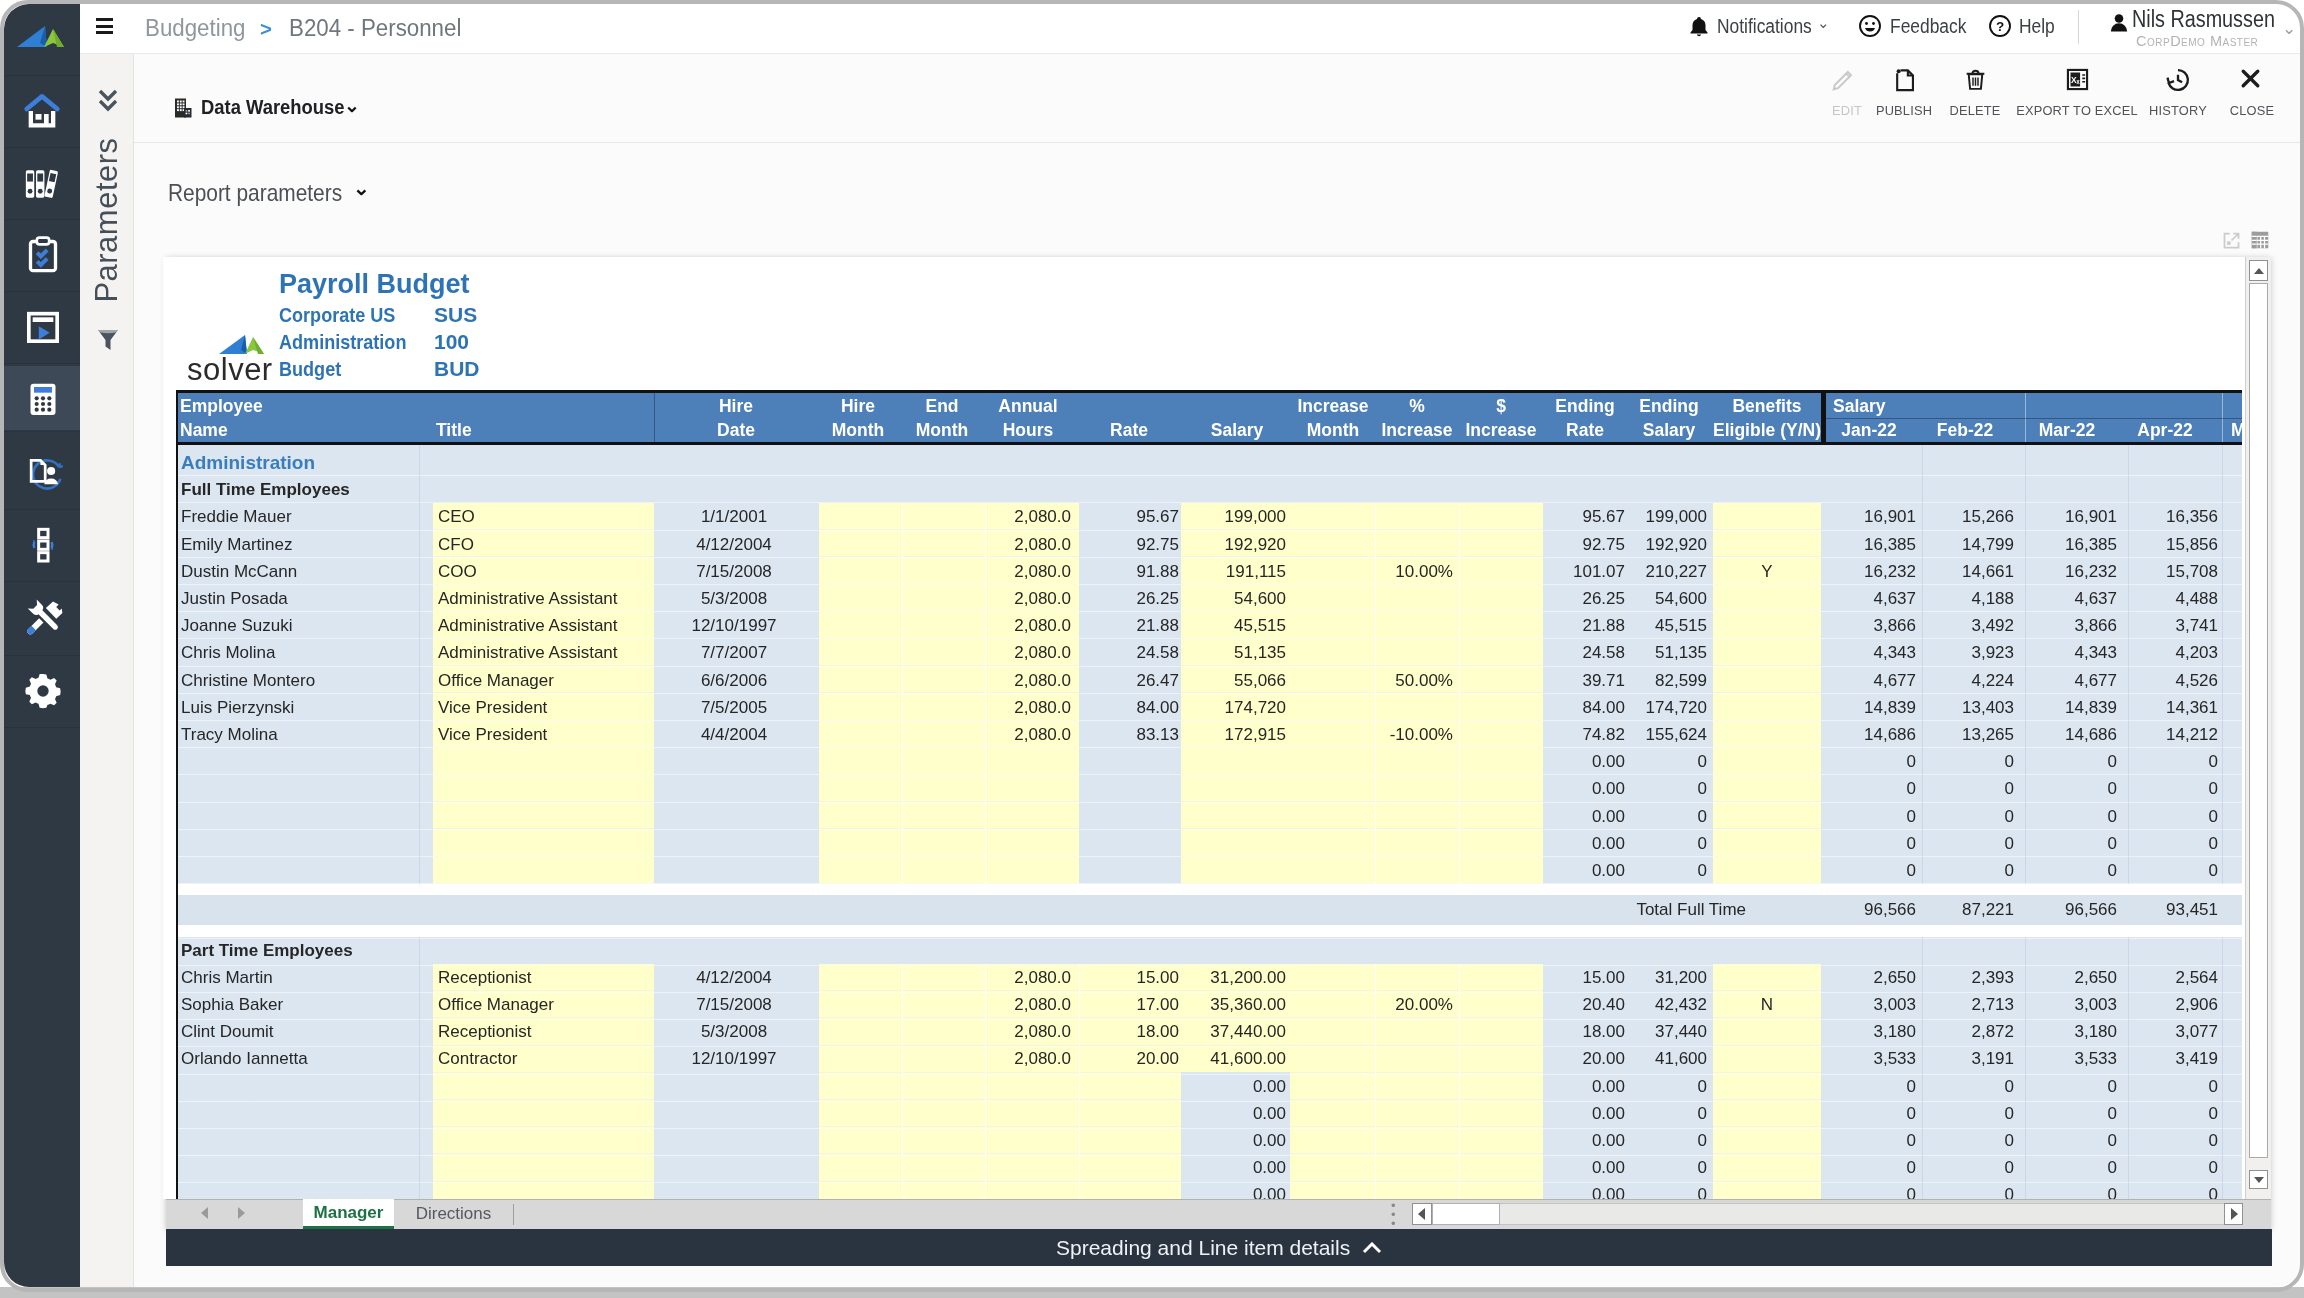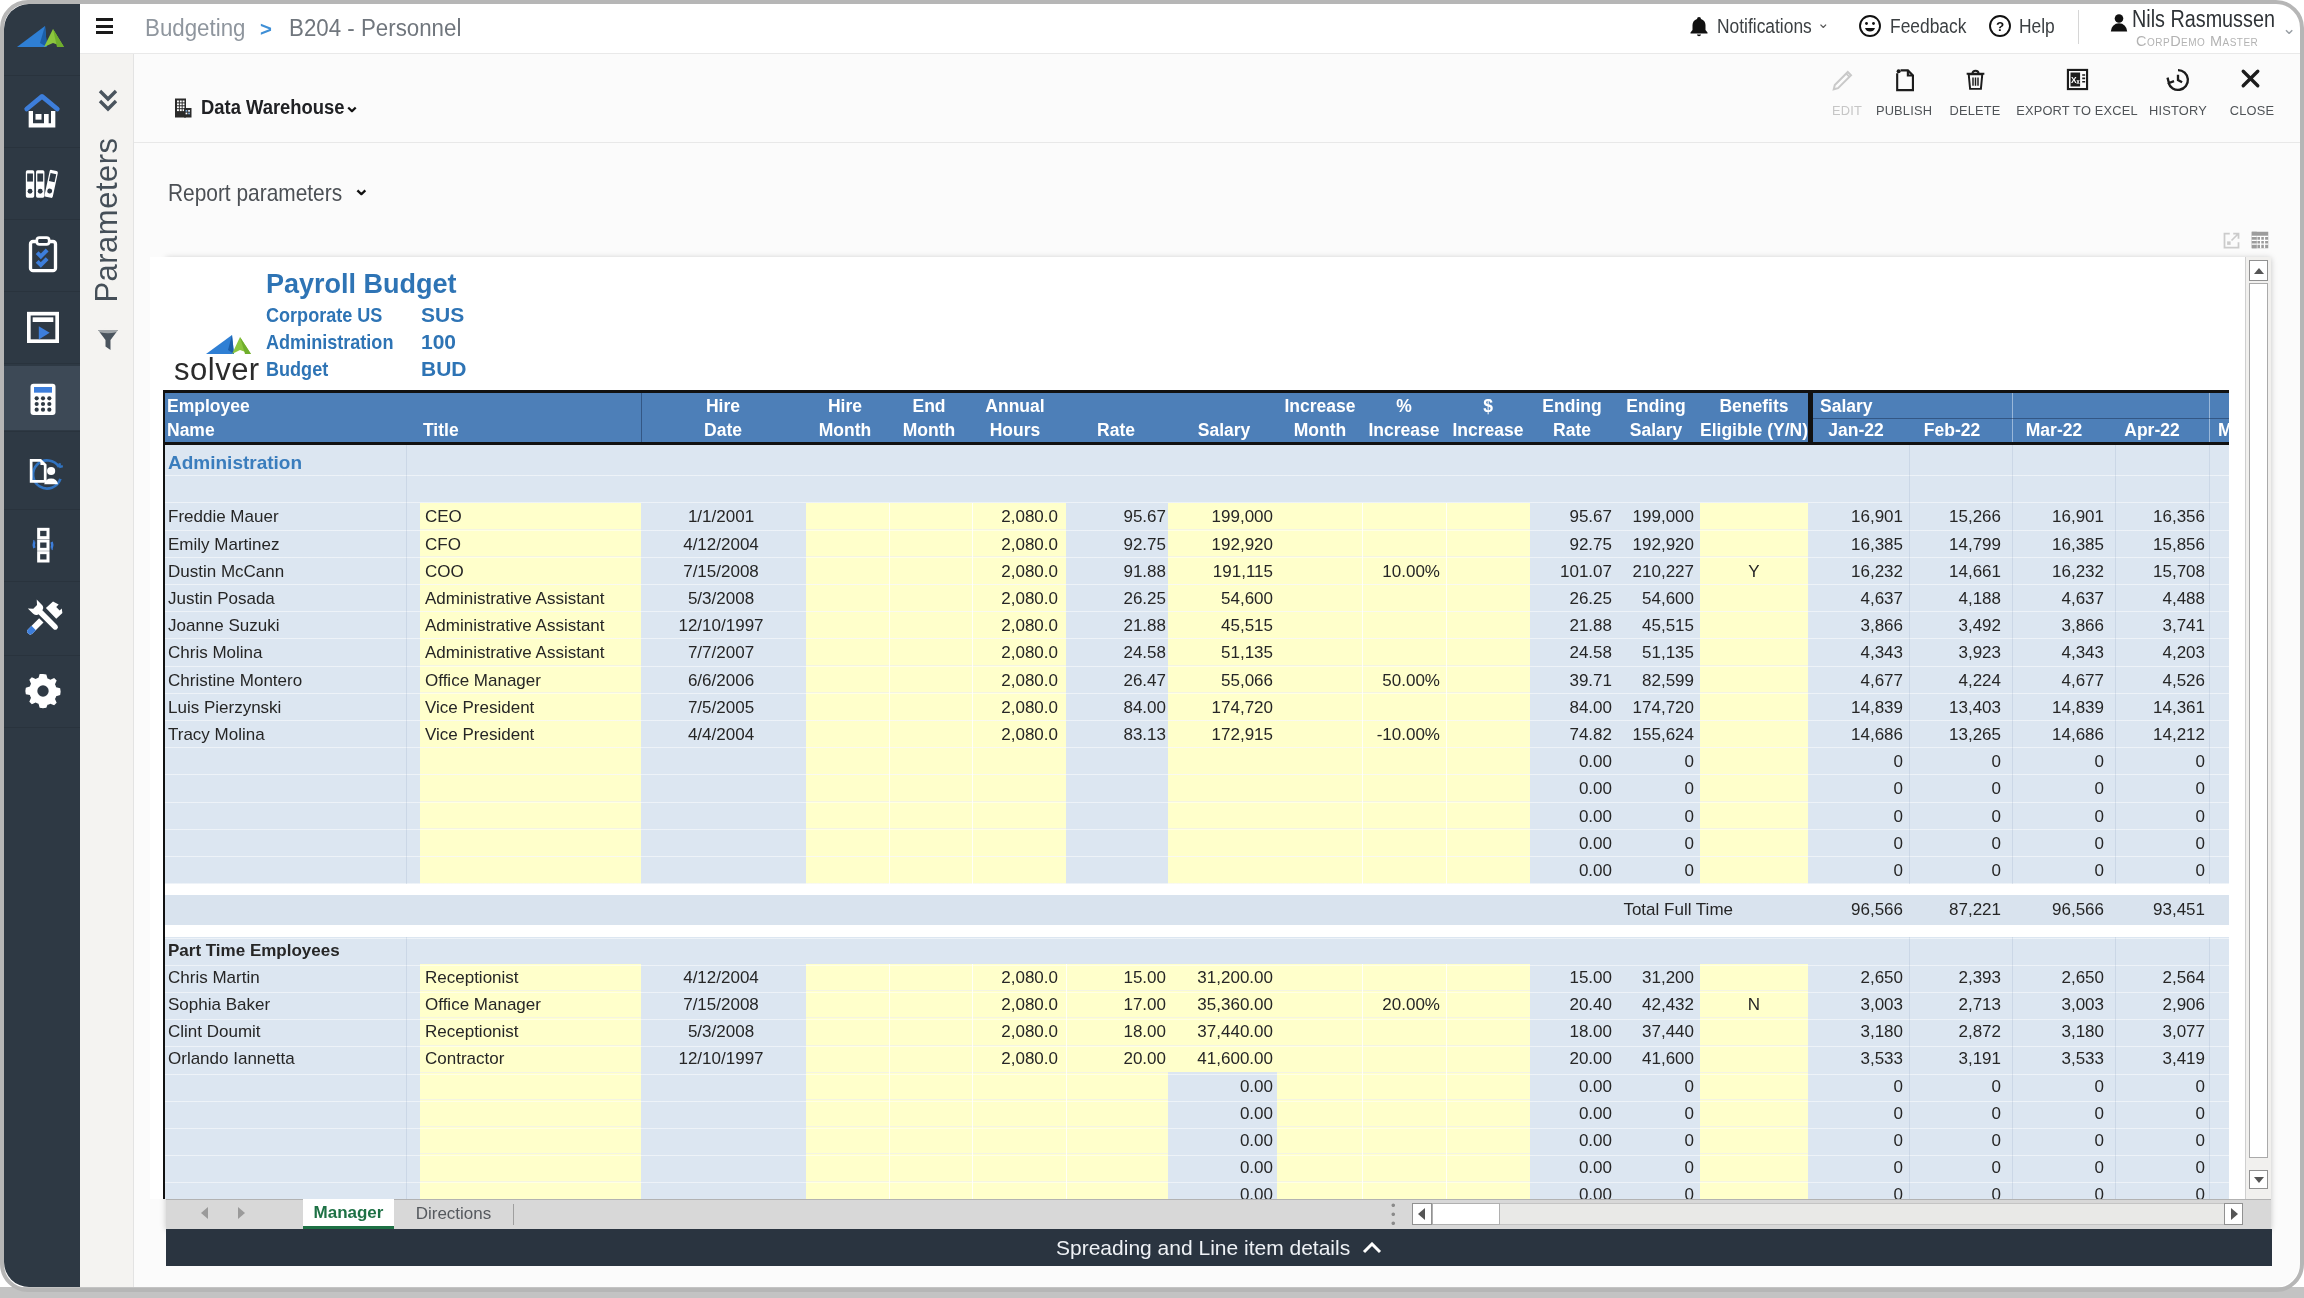--- a/index.html
+++ b/index.html
@@ -21,21 +21,21 @@
 .scell{left:4px;width:76px;height:1px;background:rgba(0,0,0,0.10)}
 #sactive{left:4px;top:366px;width:76px;height:64px;background:#3d4956}
 
 .crumb{top:15px;font-size:23px;color:#8f969e;transform:scaleX(0.97);transform-origin:left;white-space:nowrap}
 .icolbl{font-size:20px;color:#3c4043;transform:scaleX(0.87);transform-origin:left;white-space:nowrap}
 
 .tbicon{top:66px}
 .tblbl{top:103px;font-size:13.5px;color:#4f5357;letter-spacing:0.2px;white-space:nowrap;transform:translateX(-50%) scaleX(0.95)}
 
 #card{left:166px;top:257px;width:2105px;height:972px;background:#fff;box-shadow:0 1px 6px rgba(0,0,0,0.22)}
-#sheetclip{left:150px;top:257px;width:2079px;height:942px;overflow:hidden;background:#fff}
+#sheetclip{left:163px;top:257px;width:2079px;height:942px;overflow:hidden;background:#fff}
 #sheet{left:-166px;top:-257px;width:2304px;height:1298px}
 
 #bodybg{left:181px;top:444px;width:2123px;height:755px;background:#dce6f1}
 #hdr{left:179px;top:390px;width:2125px;height:55px;background:#4d7fb8;border-top:3px solid #111;border-bottom:3px solid #111}
 .h1{top:394px;height:25px;line-height:25px;font-size:17.5px;font-weight:bold;color:#fff;white-space:nowrap}
 .h2{top:418px;height:25px;line-height:25px;font-size:17.5px;font-weight:bold;color:#fff;white-space:nowrap}
 .hc{transform:translateX(-50%)}
 #lborder{left:179px;top:392px;width:2px;height:807px;background:#111}
 
 .ys{background:repeating-linear-gradient(to bottom,#ffffcb 0px,#ffffcb 26.2px,#f4f4e2 26.2px,#f4f4e2 27.2px)}
@@ -401,20 +401,23 @@
     <div class="a h1" style="left:1836px">Salary</div>
     <div class="a h2 hc" style="left:1872px">Jan-22</div>
     <div class="a h2 hc" style="left:1968px">Feb-22</div>
     <div class="a h2 hc" style="left:2070px">Mar-22</div>
     <div class="a h2 hc" style="left:2168px">Apr-22</div>
     <div class="a h2" style="left:2234px">M</div>
 
     <div class="a r" style="top:449px">
             <span class="n blu">Administration</span>
           </div>
+    <div class="a r" style="top:476.2px">
+            <span class="n bld">Full Time Employees</span>
+          </div>
     <div class="a r" style="top:503.4px">
             <span class="n">Freddie Mauer</span>
             <span class="t">CEO</span>
             <span class="d">1/1/2001</span>
             <span class="h">2,080.0</span>
             <span class="ra">95.67</span>
             <span class="sa">199,000</span>
             <span class="er">95.67</span>
             <span class="es">199,000</span>
             <span class="m1">16,901</span>

